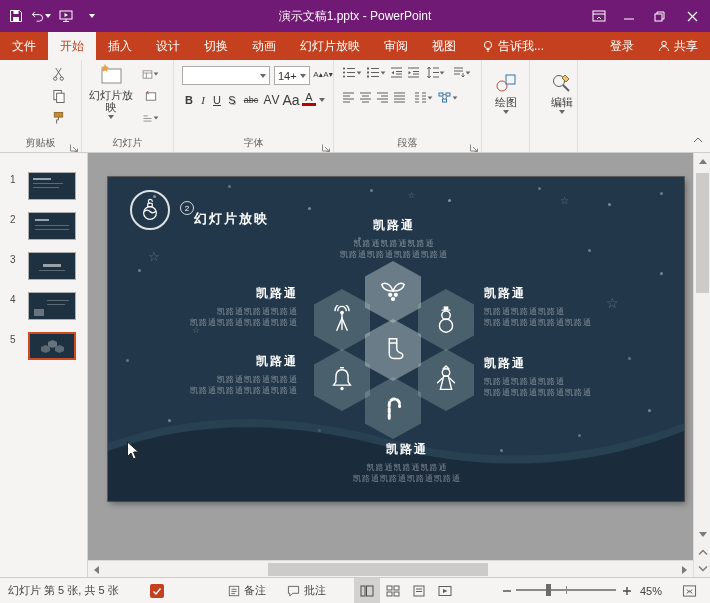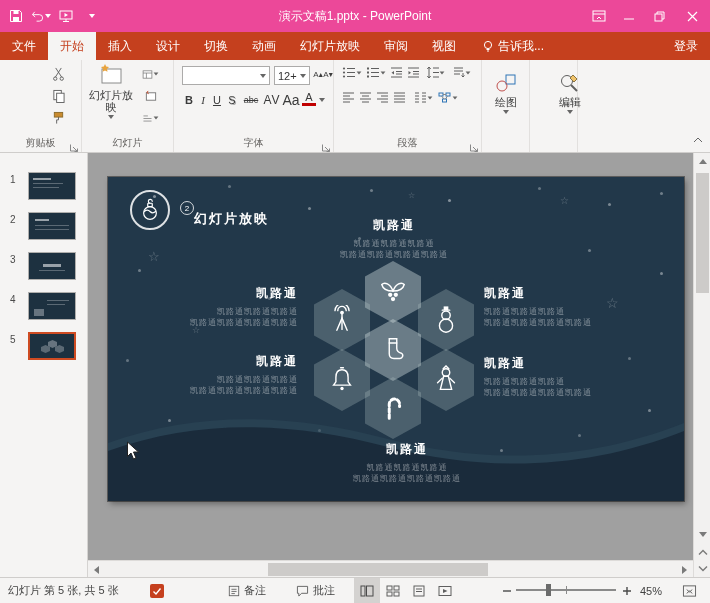--- a/index.html
+++ b/index.html
@@ -1,21 +1,21 @@
 <!DOCTYPE html>
 <html><head>
 <meta charset="utf-8">
 <style>
   * { margin:0; padding:0; box-sizing:border-box; }
   html,body { background:#666; }
   .app { position:relative; width:710px; height:603px; overflow:hidden; background:#F5F4F3;
          font-family:"Liberation Sans","DejaVu Sans",sans-serif; cursor:default; }
 
   
-  .titlebar { position:absolute; left:0; top:0; width:710px; height:32px; background:#ec4899; color:#fff; }
+  .titlebar { position:absolute; left:0; top:0; width:710px; height:32px; background:#701a75; color:#fff; }
   .qat { position:absolute; left:4px; top:0; height:32px; display:flex; align-items:center; gap:1px; }
   .qbtn { width:24px; height:24px; display:flex; align-items:center; justify-content:center; }
   .title { position:absolute; left:0; right:0; top:0; height:32px; display:flex; align-items:center; justify-content:center; font-size:12px; }
   .wctrl { position:absolute; right:0; top:0; height:32px; display:flex; }
   .wbtn { width:30px; height:32px; display:flex; align-items:center; justify-content:center; }
   .wbtn.close { width:36px; }
   .carw { width:0; height:0; border-left:3px solid transparent; border-right:3px solid transparent; border-top:4px solid #fff; display:inline-block; margin-left:1px; }
 
   
   .tabrow { position:absolute; left:0; top:32px; width:710px; height:28px; background:#C5401E; display:flex; align-items:stretch; color:#fff; font-size:12px; }
@@ -165,20 +165,27 @@
     <span class="tab">视图</span>
     <span class="tellme">
       <svg width="12" height="13" viewBox="0 0 12 13">
           <circle cx="6" cy="5" r="3.6" fill="none" stroke="#fff"></circle>
           <path d="M4.5 9.5 h3 M5 11 h2" stroke="#fff"></path>
         </svg>
       <span>告诉我...</span>
     </span>
     <span class="spacer"></span>
     <span class="signin">登录</span>
+    <span class="share">
+      <svg width="12" height="12" viewBox="0 0 12 12">
+          <circle cx="6" cy="3.5" r="2.3" fill="none" stroke="#fff"></circle>
+          <path d="M1.5 11 a4.5 4.5 0 0 1 9 0" fill="none" stroke="#fff"></path>
+        </svg>
+      <span>共享</span>
+    </span>
   </div>
 
   <div class="ribbon">
 
     <div class="group" style="left:0;width:82px;">
       <span class="sbtn m16" style="position:absolute;left:50px;top:6px;">
         <svg width="13" height="14" viewBox="0 0 14 15">
             <path d="M4 1 L10.5 11 M10 1 L3.5 11" stroke="#5f5f5f" fill="none"></path>
             <circle cx="3.5" cy="12.5" r="1.8" fill="none" stroke="#5f5f5f"></circle>
             <circle cx="10.5" cy="12.5" r="1.8" fill="none" stroke="#5f5f5f"></circle>
@@ -235,21 +242,21 @@
       </span>
       <div class="glabel">幻灯片</div>
     </div>
 
     <div class="group" style="left:174px;width:160px;">
       <div class="combo" style="left:8px;top:6px;width:88px;">
         <span class="cval"></span>
           <i class="car"></i>
       </div>
       <div class="combo" style="left:100px;top:6px;width:36px;">
-        <span class="cval">12+</span>
+        <span class="cval">14+</span>
           <i class="car"></i>
       </div>
       <span class="fbtn" style="left:138px;top:5px;width:12px;font-size:8px;">A▴</span>
       <span class="fbtn" style="left:148px;top:5px;width:12px;font-size:8px;">A▾</span>
       <span class="fbtn" style="left:8px;width:14px;font-weight:bold;">B</span>
       <span class="fbtn" style="left:23px;width:12px;font-style:italic;font-family:'Liberation Serif',serif;">I</span>
       <span class="fbtn" style="left:36px;width:14px;text-decoration:underline;">U</span>
       <span class="fbtn" style="left:51px;width:14px;text-shadow:1px 1px 0 #aaa;">S</span>
       <span class="fbtn" style="left:66px;width:22px;font-size:9px;text-decoration:line-through;">abc</span>
       <span class="fbtn" style="left:89px;width:18px;font-size:12px;letter-spacing:1px;">AV</span>
@@ -361,21 +368,21 @@
         <svg width="24" height="22" viewBox="0 0 24 22">
             <rect x="12" y="3" width="9" height="9" fill="none" stroke="#2E75B6"></rect>
             <circle cx="8" cy="14" r="5" fill="none" stroke="#C0504D"></circle>
           </svg>
         <span class="blab">绘图</span>
         <i class="car"></i>
       </div>
     </div>
 
     <div class="group" style="left:530px;width:48px;">
-      <div class="bigbtn" style="left:20px;width:40px;top:12px;">
+      <div class="bigbtn" style="left:12px;width:40px;top:12px;">
         <svg width="24" height="22" viewBox="0 0 24 22">
             <circle cx="9" cy="9" r="5.5" fill="none" stroke="#5f5f5f"></circle>
             <path d="M13 13 L19 19" stroke="#5f5f5f" stroke-width="2"></path>
             <path d="M15 3 l4 4 -3 3 -4 -4z" fill="#F0C36A" stroke="#8a7340"></path>
           </svg>
         <span class="blab">编辑</span>
         <i class="car"></i>
       </div>
     </div>
 
@@ -598,21 +605,21 @@
           <path d="M3.5 7.5 l2.5 2.5 L10.5 4.5" fill="none" stroke="#fff" stroke-width="1.4"></path>
         </svg>
     </span>
     <span class="sb" style="left:228px;">
       <svg width="12" height="12" viewBox="0 0 14 14">
           <rect x="1.5" y="1.5" width="11" height="11" fill="none" stroke="#5f5f5f"></rect>
           <path d="M4 5 h6 M4 7.5 h6 M4 10 h4" stroke="#5f5f5f"></path>
         </svg>
       <span>备注</span>
     </span>
-    <span class="sb" style="left:296px;">
+    <span class="sb" style="left:287px;">
       <svg width="13" height="12" viewBox="0 0 14 13">
           <path d="M1.5 1.5 h11 v7.5 h-6.5 l-3 3 v-3 h-1.5 z" fill="none" stroke="#5f5f5f"></path>
         </svg>
       <span>批注</span>
     </span>
 
     <span class="sb" style="left:354px;gap:0;">
       <span class="viewbtn cur">
         <svg width="14" height="14" viewBox="0 0 14 14">
             <rect x="1" y="2" width="4" height="10" fill="none" stroke="#4a4a4a"></rect>

